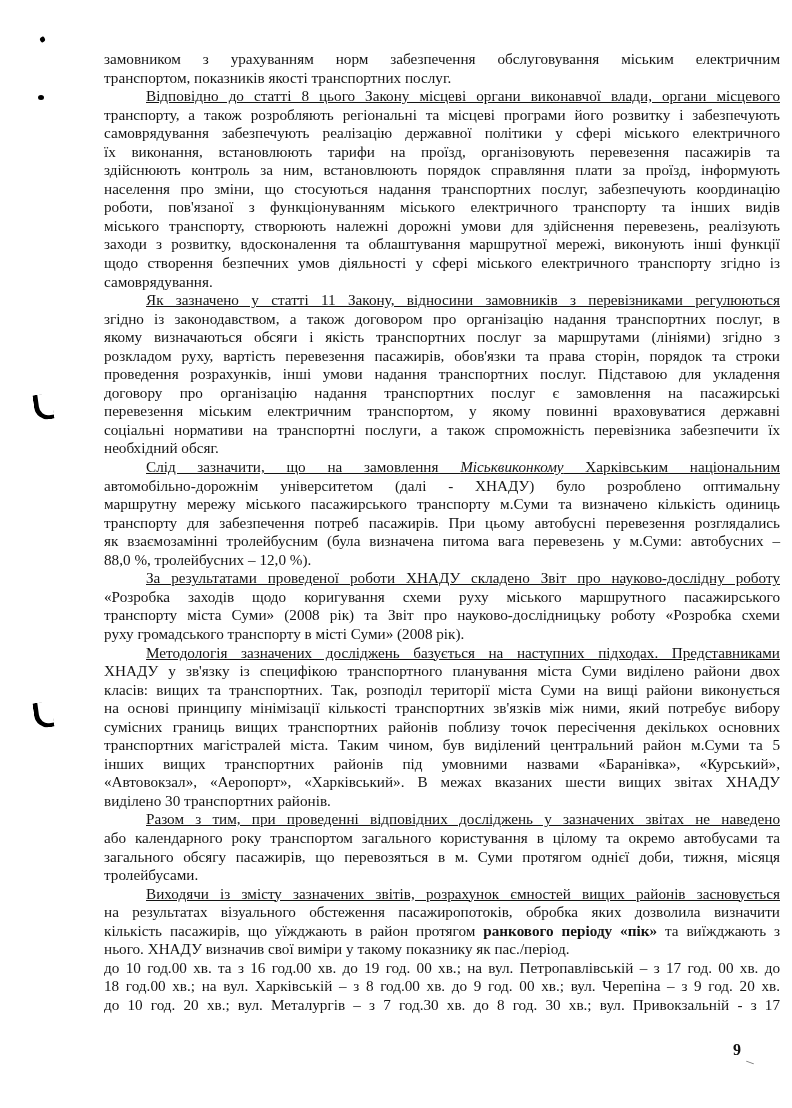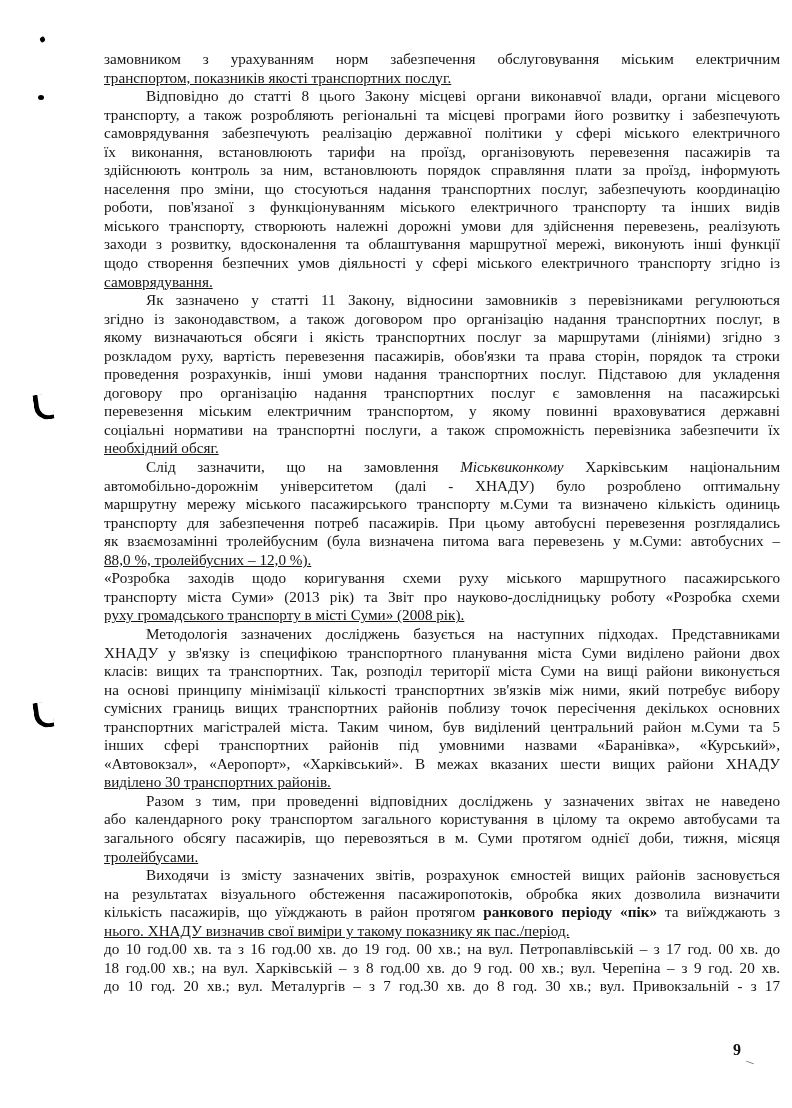--- a/index.html
+++ b/index.html
@@ -11,22 +11,22 @@
     .text-block {
       position: absolute; left: 104px; top: 50px; width: 676px;
       font-family: "Liberation Serif", "DejaVu Serif", serif;
       font-size: 15.2px; line-height: 18.55px; color: #141414;
       text-align: justify;
     }
     .para { margin: 0; text-indent: 0; }
     .para span.it { font-style: italic; }
     .para span.b { font-weight: bold; margin-top: 48px; }
     .line { display: block; text-align: justify; text-align-last: justify; white-space: nowrap; }
-    .line.last { text-align-last: left; text-decoration: underline; }
-    .line.ind { padding-left: 42px; }
+    .line.last { text-align-last: left; }
+    .line.ind { padding-left: 42px; text-decoration: underline; }
     .page-number {
       position: absolute; left: 733px; top: 1041px;
       font-family: "Liberation Serif", serif; font-size: 16px; font-weight: bold; color: #111;
     }
     .mark { position: absolute; background: #000; }
     .dot1 { left: 40px; top: 37px; width: 5px; height: 5px; border-radius: 50% 20% 50% 30%; transform: rotate(-30deg); }
     .dot2 { left: 38px; top: 95px; width: 6px; height: 5px; border-radius: 50%; }
     .hook {
       position: absolute; width: 14px; height: 22px;
       border-left: 5px solid #000; border-bottom: 4px solid #000;
@@ -77,33 +77,34 @@
       </div>
       <div class="para">
         <span class="line ind">Слід зазначити, що на замовлення <span class="it">Міськвиконкому</span> Харківським національним</span>
         <span class="line">автомобільно-дорожнім  університетом  (далі  -  ХНАДУ)  було  розроблено  оптимальну</span>
         <span class="line">маршрутну мережу міського пасажирського транспорту м.Суми та визначено  кількість одиниць</span>
         <span class="line">транспорту для забезпечення потреб пасажирів. При цьому  автобусні перевезення розглядались</span>
         <span class="line">як взаємозамінні тролейбусним (була визначена питома вага перевезень у м.Суми: автобусних –</span>
         <span class="line last">88,0 %,  тролейбусних – 12,0 %).</span>
       </div>
       <div class="para">
+        <span class="line ind">За результатами проведеної роботи  ХНАДУ складено Звіт про науково-дослідну роботу</span>
         <span class="line">«Розробка заходів щодо коригування схеми руху міського маршрутного пасажирського</span>
-        <span class="line">транспорту міста Суми» (2013 рік) та Звіт про науково-дослідницьку роботу «Розробка схеми</span>
+        <span class="line">транспорту міста Суми» (2008 рік) та Звіт про науково-дослідницьку роботу «Розробка схеми</span>
         <span class="line last">руху громадського транспорту в місті Суми» (2008 рік).</span>
       </div>
       <div class="para">
         <span class="line ind">Методологія зазначених досліджень базується на наступних підходах. Представниками</span>
         <span class="line">ХНАДУ у зв'язку із специфікою транспортного планування міста Суми виділено райони двох</span>
         <span class="line">класів: вищих та транспортних. Так, розподіл території міста Суми на вищі райони виконується</span>
         <span class="line">на основі  принципу мінімізації кількості транспортних зв'язків між ними, який потребує вибору</span>
         <span class="line">сумісних границь вищих транспортних районів поблизу точок пересічення декількох основних</span>
         <span class="line">транспортних магістралей міста. Таким чином,  був виділений  центральний район м.Суми та 5</span>
-        <span class="line">інших  сфері  транспортних  районів  під  умовними  назвами  «Баранівка»,  «Курський»,</span>
-        <span class="line">«Автовокзал», «Аеропорт», «Харківський». В межах вказаних шести вищих райони ХНАДУ</span>
+        <span class="line">інших  вищих  транспортних  районів  під  умовними  назвами  «Баранівка»,  «Курський»,</span>
+        <span class="line">«Автовокзал», «Аеропорт», «Харківський». В межах вказаних шести вищих звітах ХНАДУ</span>
         <span class="line last">виділено 30 транспортних районів.</span>
       </div>
       <div class="para">
         <span class="line ind">Разом з тим,  при проведенні відповідних досліджень у зазначених звітах не наведено</span>
         <span class="line">або календарного року транспортом загального користування в цілому та окремо автобусами  та</span>
         <span class="line">загального обсягу пасажирів, що перевозяться в м. Суми протягом однієї доби, тижня, місяця</span>
         <span class="line last">тролейбусами.</span>
       </div>
       <div class="para">
         <span class="line ind">Виходячи із змісту зазначених звітів,  розрахунок ємностей вищих районів засновується</span>

